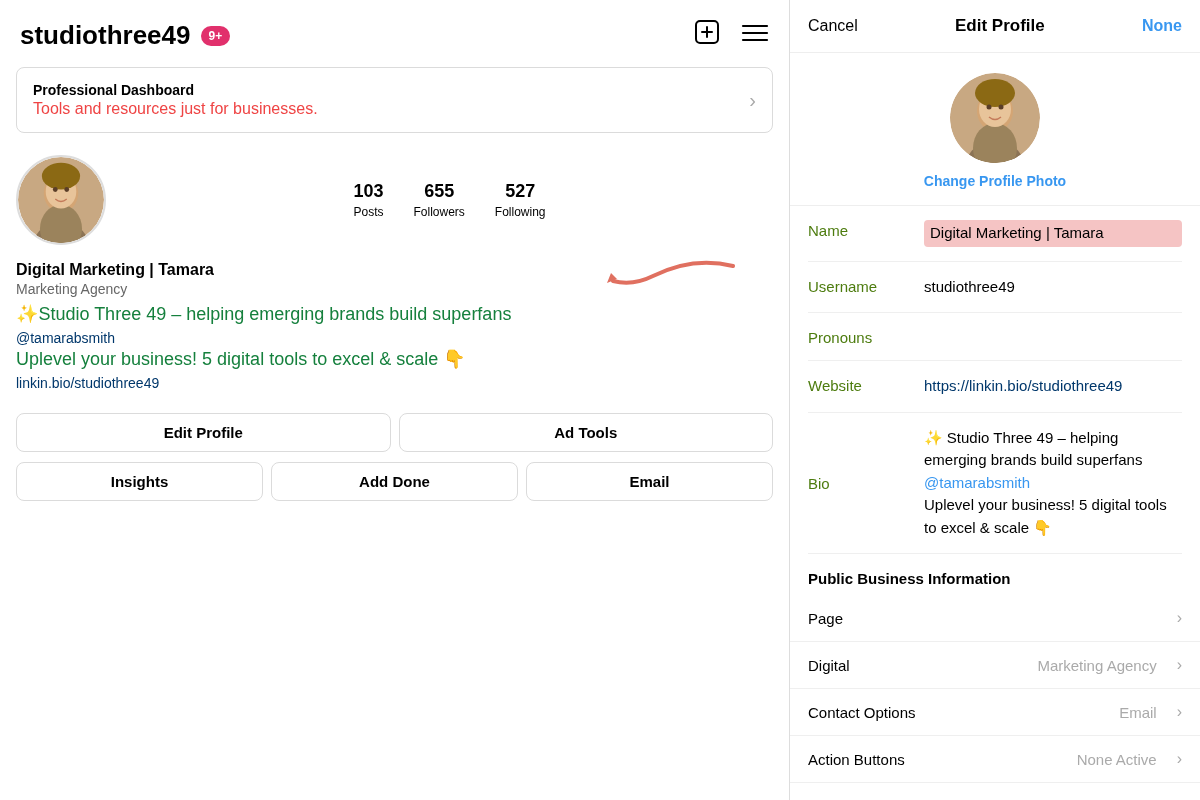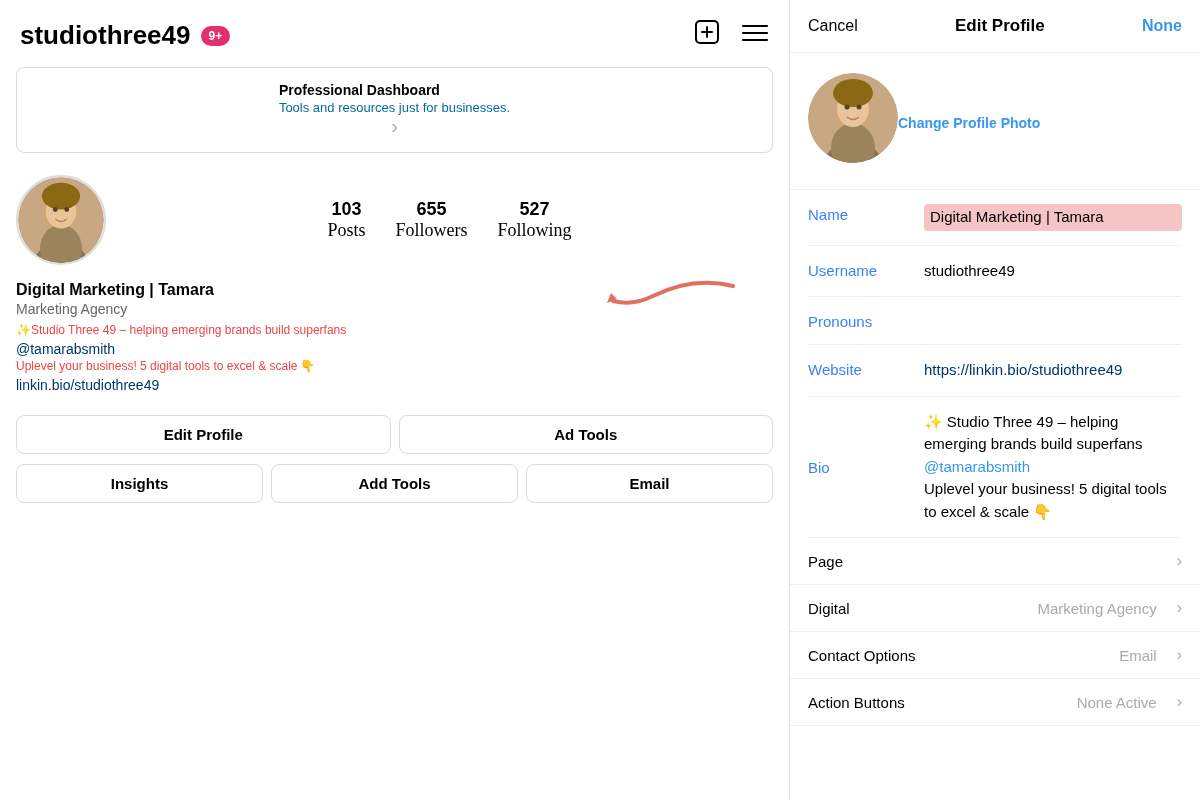--- a/index.html
+++ b/index.html
@@ -60,31 +60,30 @@
     
     .dashboard-banner {
       margin: 0 16px 10px 16px;
       border: 1px solid #dbdbdb;
       border-radius: 8px;
       padding: 14px 16px;
       display: flex;
       align-items: center;
       justify-content: space-between;
       cursor: pointer;
-      flex-direction: column;
     }
     .dashboard-title {
       font-size: 14px;
       font-weight: 700;
       color: #000;
       margin-bottom: 2px;
     }
     .dashboard-sub {
-      font-size: 13px;
-      color: #0369a1;
+      font-size: 16px;
+      color: #ef4444;
     }
     .chevron-right {
       font-size: 20px;
       color: #aaa;
     }
 
     
     .profile-section {
       display: flex;
       align-items: center;
@@ -114,43 +113,42 @@
     .stat-item {
       text-align: center;
     }
     .stat-number {
       font-size: 18px;
       font-weight: 700;
       color: #000;
       display: block;
     }
     .stat-label {
-      font-size: 18px;
-      color: #000;
-      font-family: Liberation Serif, serif;
+      font-size: 12px;
+      color: #000;
     }
 
     
     .profile-info {
       padding: 0 16px 12px 16px;
     }
     .profile-name {
       font-size: 16px;
       font-weight: 700;
       color: #000;
       margin-bottom: 2px;
     }
     .profile-category {
       font-size: 14px;
       color: #666;
       margin-bottom: 4px;
     }
     .profile-bio {
-      font-size: 12px;
-      color: #ef4444;
+      font-size: 18px;
+      color: #15803d;
       line-height: 1.5;
       margin-bottom: 2px;
     }
     .profile-link-mention {
       font-size: 14px;
       color: #00376b;
       cursor: pointer;
     }
     .profile-link {
       font-size: 14px;
@@ -217,20 +215,21 @@
     .edit-done {
       font-size: 16px;
       color: #3897f0;
       font-weight: 600;
       cursor: pointer;
     }
 
     
     .edit-photo-section {
       display: flex;
+      flex-direction: column;
       align-items: center;
       padding: 20px 18px 16px 18px;
       border-bottom: 1px solid #eee;
     }
     .edit-avatar {
       width: 90px;
       height: 90px;
       border-radius: 50%;
       overflow: hidden;
       margin-bottom: 10px;
@@ -250,21 +249,21 @@
     }
     .form-row {
       display: flex;
       align-items: flex-start;
       padding: 14px 0;
       border-bottom: 1px solid #efefef;
       gap: 16px;
     }
     .form-label {
       font-size: 15px;
-      color: #3b82f6;
+      color: #4d7c0f;
       width: 100px;
       flex-shrink: 0;
       padding-top: 2px;
     }
     .form-value {
       font-size: 15px;
       color: #000;
       flex: 1;
       line-height: 1.5;
     }
@@ -399,21 +398,21 @@
     <span class="profile-link">linkin.bio/studiothree49</span>
   </div>
 
   <div class="action-buttons">
     <button class="action-btn btn-edit-profile">Edit Profile</button>
     <button class="action-btn btn-ad-tools">Ad Tools</button>
   </div>
 
   <div class="btn-row-2" style="display:flex; gap:8px; padding: 0 16px 16px 16px;">
     <button class="action-btn btn-insights">Insights</button>
-    <button class="action-btn btn-add-shop">Add Tools</button>
+    <button class="action-btn btn-add-shop">Add Done</button>
     <button class="action-btn btn-email">Email</button>
   </div>
 
 </div>
 
 <div class="right-panel">
 
   <div class="edit-header">
     <span class="edit-cancel">Cancel</span>
     <span class="edit-title">Edit Profile</span>
@@ -467,20 +466,21 @@
       <span class="form-label">Bio</span>
       <div class="form-value">
         <div>✨ Studio Three 49 – helping emerging brands build superfans</div>
         <div style="color:#3897f0;">@tamarabsmith</div>
         <div>Uplevel your business! 5 digital tools to excel &amp; scale 👇</div>
       </div>
     </div>
 
   </div>
 
+  <div class="section-header">Public Business Information</div>
 
   <div class="business-row">
     <span class="business-label">Page</span>
     <span class="business-chevron">›</span>
   </div>
 
   <div class="business-row">
     <span class="business-label">Digital</span>
     <span class="business-value">Marketing Agency</span>
     <span class="business-chevron">›</span>

